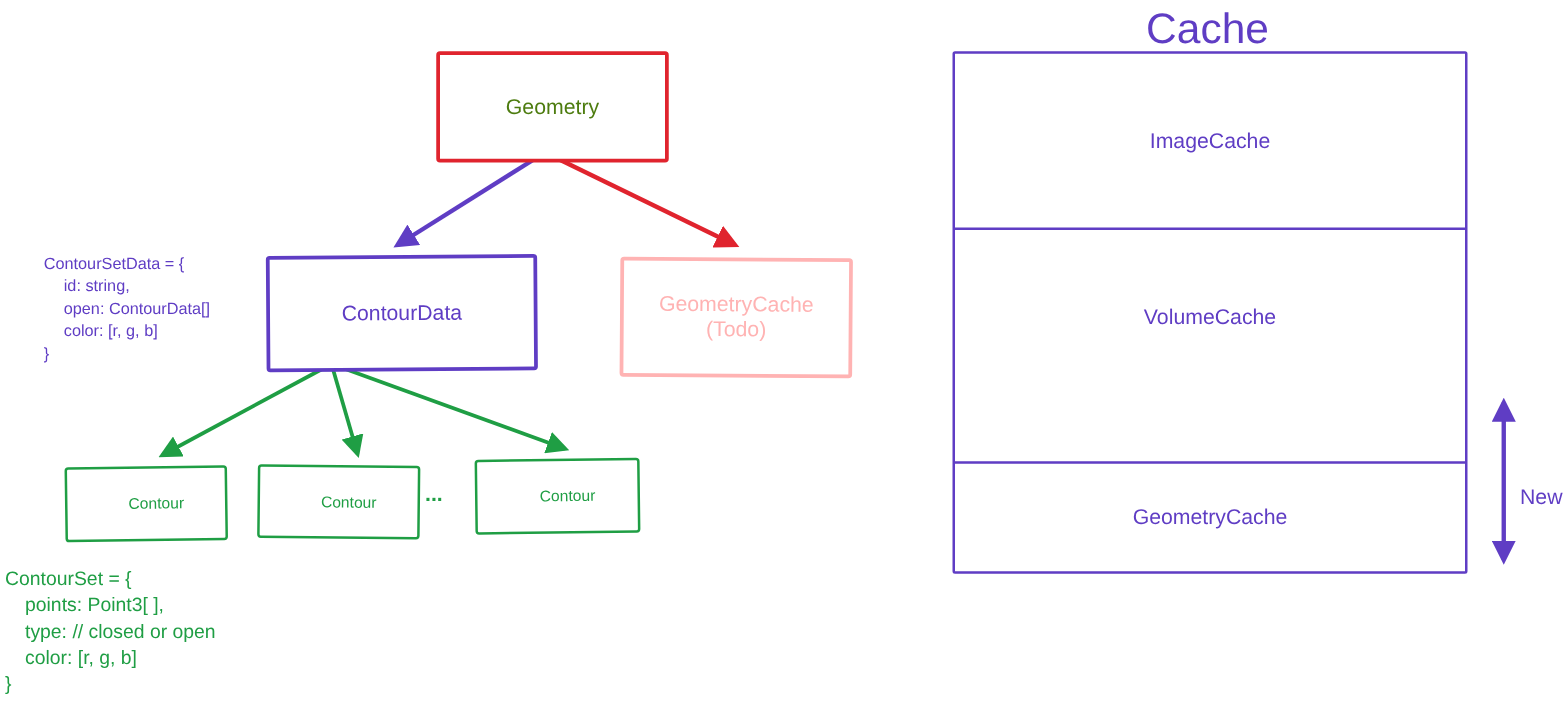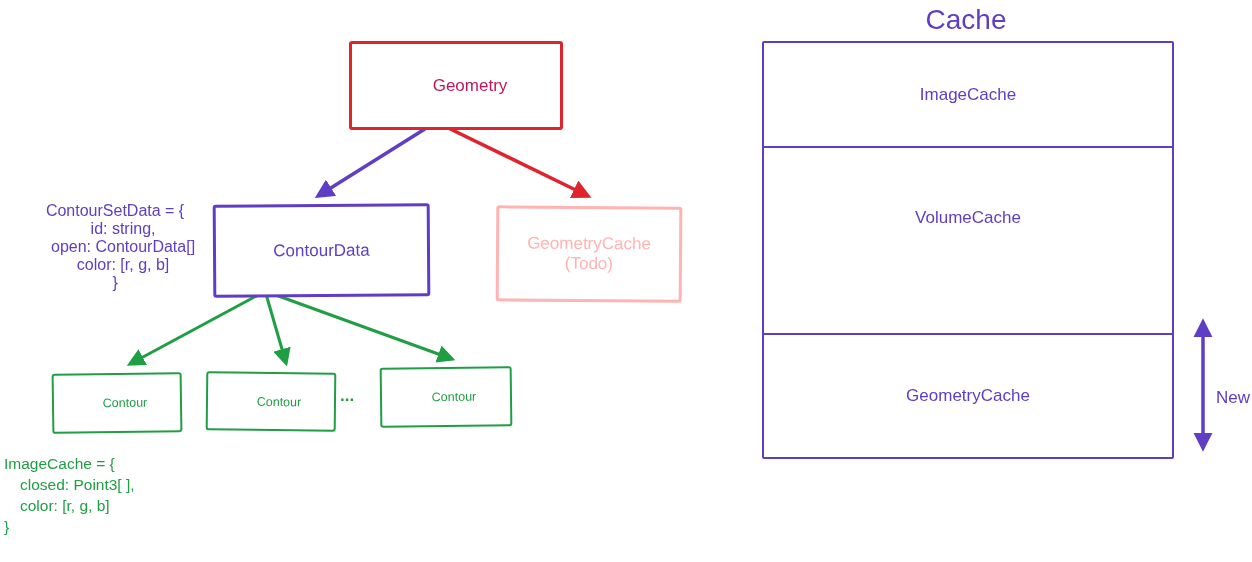--- a/index.html
+++ b/index.html
@@ -5,48 +5,48 @@
   html,body{margin:0;padding:0;}
   body{
     width:1252px;height:562px;position:relative;background:#ffffff;
     font-family:"Liberation Sans", sans-serif;overflow:hidden;
   }
   .box{
     position:absolute;background:#fff;border-radius:3px;
     display:flex;flex-direction:column;align-items:center;justify-content:center;
     text-align:center;
   }
-  .red-box{border:3px solid #e0242e;color:#be185d;padding-left:28px;}
+  .red-box{border:3px solid #e0242e;color:#4d7c0f;}
   .purple-box{border:3px solid #5f3dc4;color:#5f3dc4;}
   .pink-box{border:3px solid #ffb3b3;color:#ffb3b3;}
   .green-box{border:2.5px solid #1f9e44;color:#1f9e44;}
   .node-label{font-size:17px;}
   .small-label{font-size:12.5px;margin-left:16px;}
   .ann{position:absolute;}
   .ann div{white-space:pre;}
   .ann .indent{padding-left:16px;}
   .purple-text{color:#5f3dc4;}
   .green-text{color:#1f9e44;}
-  .contour-set-data{left:35px;top:202px;font-size:16px;line-height:18px;text-align:center;}
+  .contour-set-data{left:35px;top:202px;font-size:13px;line-height:18px;}
   .contour-data{left:4px;top:453px;font-size:15.5px;line-height:21px;}
   .ellipsis{position:absolute;left:340px;top:386px;color:#1f9e44;font-size:17px;font-weight:bold;}
   .cache-title{
     position:absolute;left:762px;top:4px;width:408px;text-align:center;
-    font-size:28px;color:#5f3dc4;
+    font-size:34px;color:#5f3dc4;
   }
   .cache-box{
     position:absolute;left:762px;top:41px;width:408px;height:414px;
     border:2.5px solid #5f3dc4;border-radius:2px;display:flex;flex-direction:column;
   }
   .cache-section{
     display:flex;align-items:center;justify-content:center;
     color:#5f3dc4;font-size:17px;
   }
   .cache-section + .cache-section{border-top:2.5px solid #5f3dc4;}
-  .cache-section:nth-child(1){height:103px;}
+  .cache-section:nth-child(1){height:139px;}
   .cache-section:nth-child(2){height:140px;}
   .cache-section:nth-child(3){flex:1;margin-top:45px;}
   .new-label{position:absolute;left:1216px;top:372px;color:#5f3dc4;font-size:17px;margin-top:16px;}
   svg.overlay{position:absolute;left:0;top:0;pointer-events:none;}
 </style>
 </head>
 <body>
 
 <svg class="overlay" width="1252" height="562" viewBox="0 0 1252 562">
   <defs>
@@ -100,22 +100,23 @@
 
 <div class="ann purple-text contour-set-data">
   <div>ContourSetData = {</div>
   <div class="indent">id: string,</div>
   <div class="indent">open: ContourData[]</div>
   <div class="indent">color: [r, g, b]</div>
   <div>}</div>
 </div>
 
 <div class="ann green-text contour-data">
-  <div>ImageCache = {</div>
-  <div class="indent">closed: Point3[ ],</div>
+  <div>ContourSet = {</div>
+  <div class="indent">points: Point3[ ],</div>
+  <div class="indent">type: // closed or open</div>
   <div class="indent">color: [r, g, b]</div>
   <div>}</div>
 </div>
 
 <div class="cache-title">Cache</div>
 
 <div class="cache-box">
   <div class="cache-section">
     <span>ImageCache</span>
   </div>

